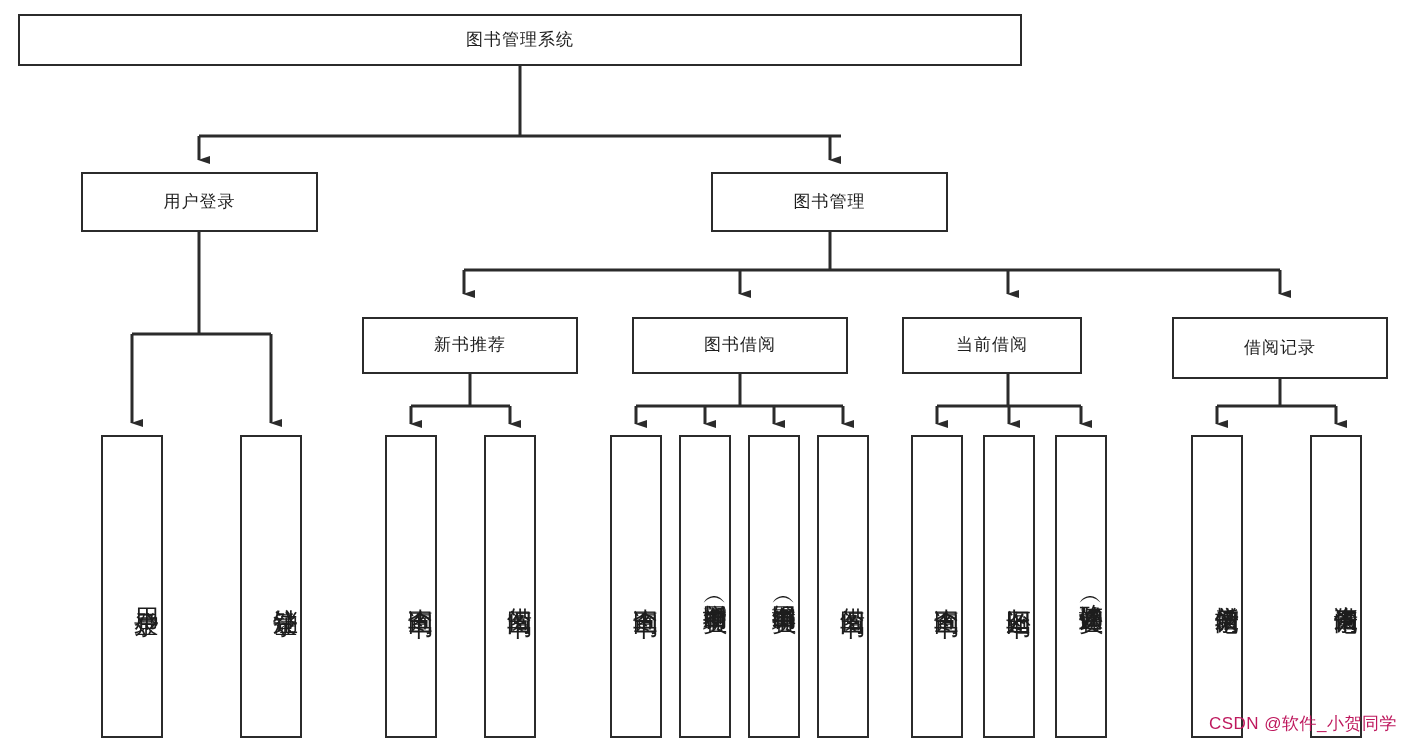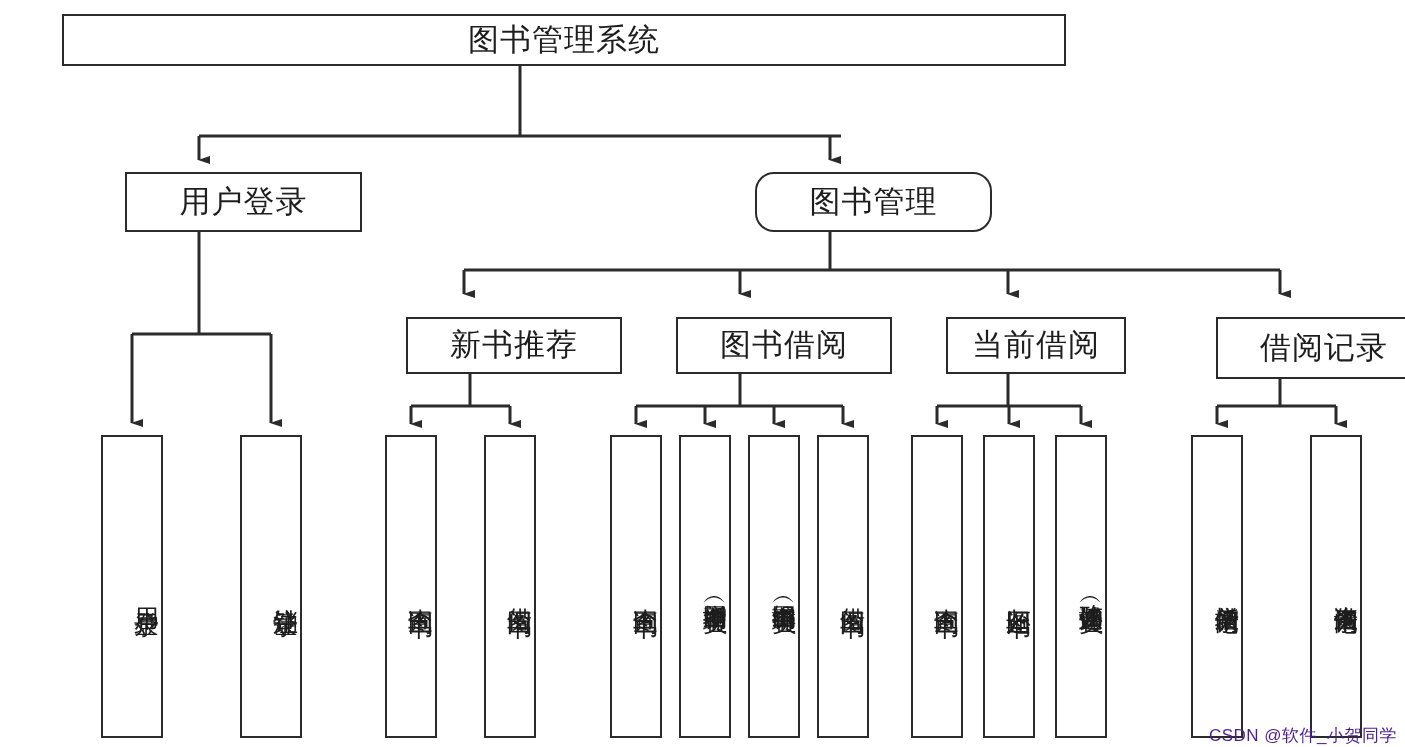--- a/index.html
+++ b/index.html
@@ -30,24 +30,23 @@
     position: absolute;
     box-sizing: border-box;
     background: #ffffff;
     border: 2px solid #2b2b2b;
     display: flex;
     align-items: center;
     justify-content: center;
     color: #1d1d1d;
   }
   .node.horizontal {
-    font-size: 31px;
+    font-size: 17px;
     line-height: 1.1;
     letter-spacing: 1px;
-    margin-left: 44px;
   }
   .node.vertical {
     writing-mode: vertical-rl;
     text-orientation: upright;
     font-size: 25px;
     line-height: 1.15;
     letter-spacing: 2px;
     align-items: flex-start;
     justify-content: center;
     padding-top: 10px;
@@ -57,23 +56,23 @@
     letter-spacing: 1px;
     padding-top: 6px;
   }
   .node-label {
     display: block;
     white-space: nowrap;
   }
   #watermark {
     position: absolute;
     right: 8px;
-    bottom: 0;
+    bottom: 12px;
     font-size: 17px;
-    color: #4c1d95;
+    color: #be185d;
     letter-spacing: 0.5px;
     white-space: nowrap;
     font-family: "Liberation Sans", "DejaVu Sans", sans-serif;
   }
 </style>
 </head>
 <body>
 
 <div id="diagram-root">
 
@@ -127,21 +126,21 @@
     </g>
   </svg>
 
   <div class="node horizontal" style="left:18px; top:14px; width:1004px; height:52px;">
     <span class="node-label">图书管理系统</span>
   </div>
 
   <div class="node horizontal" style="left:81px; top:172px; width:237px; height:60px;">
     <span class="node-label">用户登录</span>
   </div>
-  <div class="node horizontal" style="left:711px; top:172px; width:237px; height:60px;border-radius:19px;">
+  <div class="node horizontal" style="left:711px; top:172px; width:237px; height:60px;">
     <span class="node-label">图书管理</span>
   </div>
 
   <div class="node horizontal" style="left:632px; top:317px; width:216px; height:57px;">
     <span class="node-label">图书借阅</span>
   </div>
   <div class="node horizontal" style="left:362px; top:317px; width:216px; height:57px;">
     <span class="node-label">新书推荐</span>
   </div>
   <div class="node horizontal" style="left:902px; top:317px; width:180px; height:57px;">

